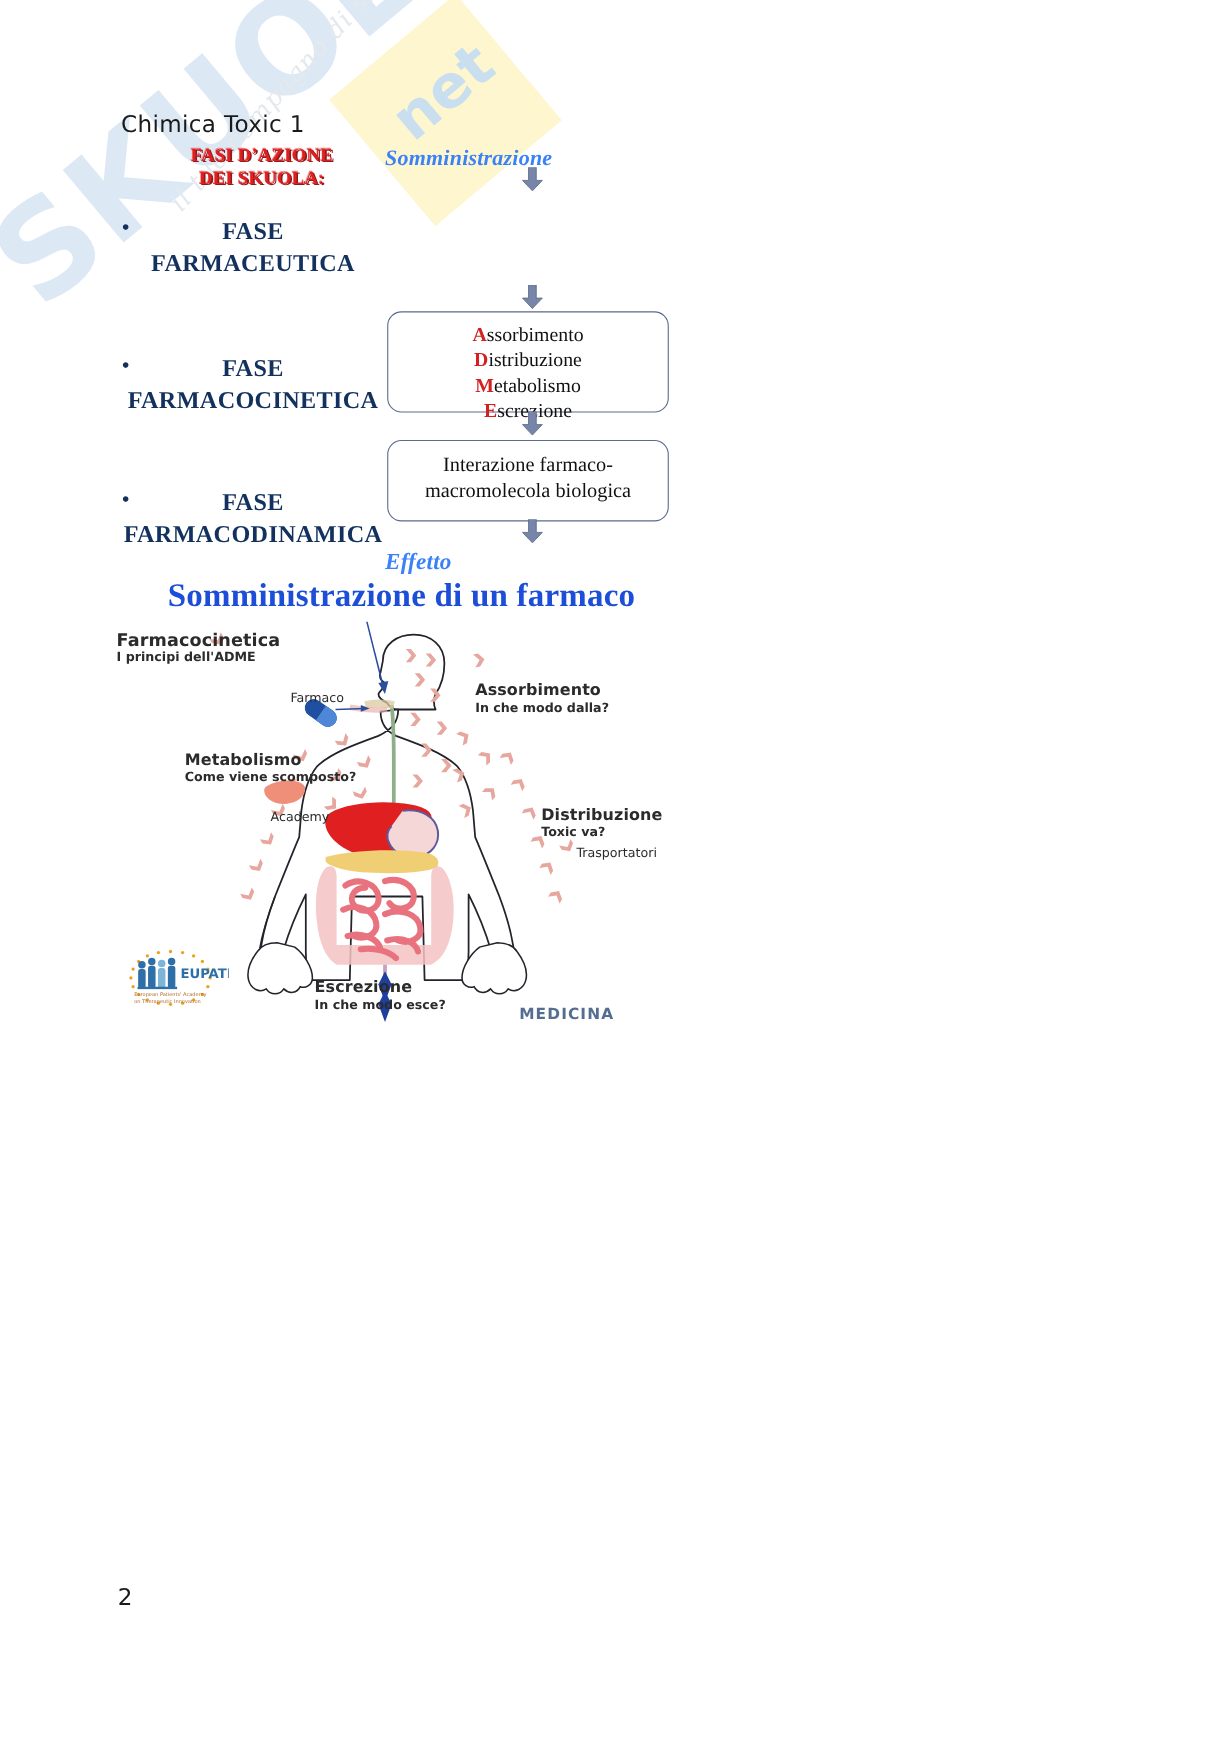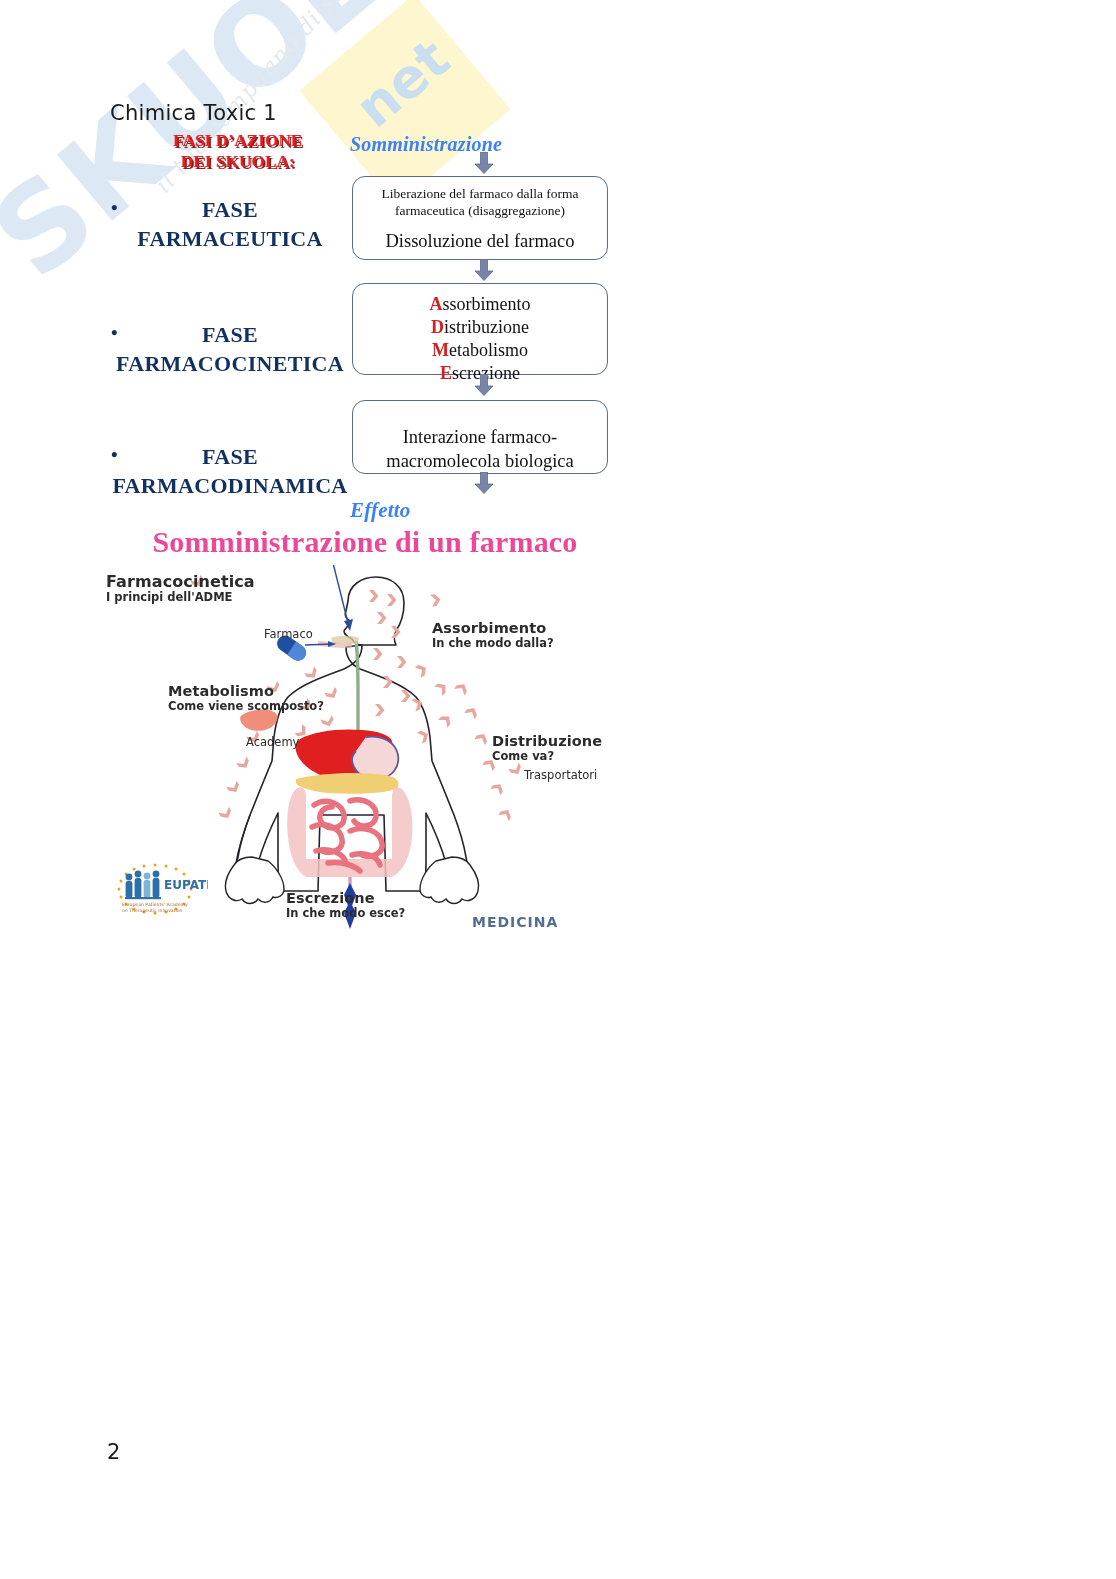--- a/index.html
+++ b/index.html
@@ -157,21 +157,21 @@
     box-sizing: border-box;
     border: 1.3px solid #5a6b8c;
     border-radius: 13px;
     background: #ffffff;
     text-align: center;
     font-family: "Liberation Serif", serif;
     color: #111;
   }
   #box-1 { top: 176px; height: 84px; padding-top: 8px; }
   #box-2 { top: 283px; height: 92px; padding-top: 9px; }
-  #box-3 { top: 400px; height: 74px; padding-top: 24px; }
+  #box-3 { top: 400px; height: 74px; padding-top: 10px; }
 
   .box-line-small {
     font-size: 13.5px;
     line-height: 1.28;
   }
   .box-line-big {
     font-size: 18.5px;
     margin-top: 11px;
   }
   .adme-line {
@@ -203,21 +203,21 @@
   
   .fig-title {
     position: absolute;
     left: 115px;
     top: 525px;
     width: 500px;
     text-align: center;
     font-family: "Liberation Serif", serif;
     font-weight: 700;
     font-size: 30px;
-    color: #ec4899;
+    color: #1d4ed8;
     letter-spacing: 0.2px;
   }
 
   .figure {
     position: absolute;
     left: 100px;
     top: 565px;
     width: 505px;
     height: 365px;
     overflow: hidden;
@@ -330,25 +330,20 @@
       </span>
       <span>FARMACODINAMICA</span>
     </div>
 
     <div class="flow-head" id="flow-somministrazione">Somministrazione</div>
 
     <svg class="arrow-down" id="arr-0" viewBox="0 0 20 22">
       <path d="M6.5 0 H13.5 V12 H19 L10 21.5 L1 12 H6.5 Z" fill="#7786a8" stroke="#5d6c8c" stroke-width="0.8"></path>
     </svg>
 
-    <div class="flow-box" id="box-1">
-      <div class="box-line-small">Liberazione del farmaco dalla forma</div>
-      <div class="box-line-small">farmaceutica (disaggregazione)</div>
-      <div class="box-line-big">Dissoluzione del farmaco</div>
-    </div>
 
     <svg class="arrow-down" id="arr-1" viewBox="0 0 20 22">
       <path d="M6.5 0 H13.5 V12 H19 L10 21.5 L1 12 H6.5 Z" fill="#7786a8" stroke="#5d6c8c" stroke-width="0.8"></path>
     </svg>
 
     <div class="flow-box" id="box-2">
       <div class="adme-inner">
         <div class="adme-line"><span class="cap">A</span><span>ssorbimento</span></div>
         <div class="adme-line"><span class="cap">D</span><span>istribuzione</span></div>
         <div class="adme-line"><span class="cap">M</span><span>etabolismo</span></div>
@@ -519,21 +514,21 @@
 
       <div class="fig-label" id="lab-metabolismo">
         <span class="lab-main">Metabolismo</span>
         <span class="lab-sub">Come viene scomposto?</span>
       </div>
 
       <div class="fig-label small-only" id="lab-fegato">Academy</div>
 
       <div class="fig-label" id="lab-distribuzione">
         <span class="lab-main">Distribuzione</span>
-        <span class="lab-sub">Come va?</span>
+        <span class="lab-sub">Toxic va?</span>
       </div>
 
       <div class="fig-label small-only" id="lab-trasportatori">Trasportatori</div>
 
       <div class="fig-label" id="lab-escrezione">
         <span class="lab-main">Escrezione</span>
         <span class="lab-sub">In che modo esce?</span>
       </div>
 
       <div class="medicina-wm">MEDICINA ONLINE</div>

